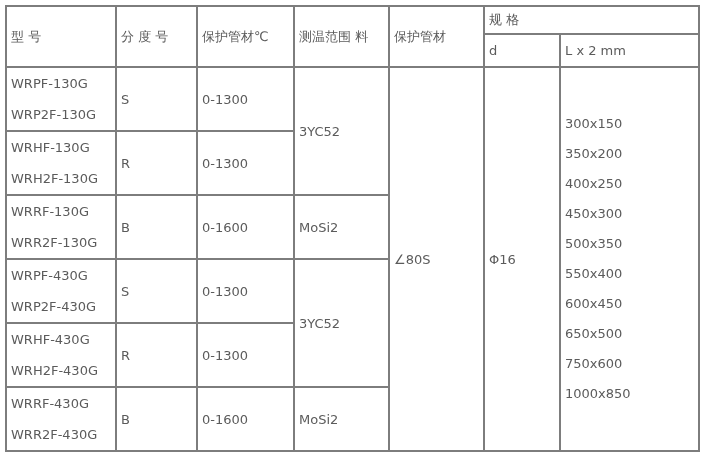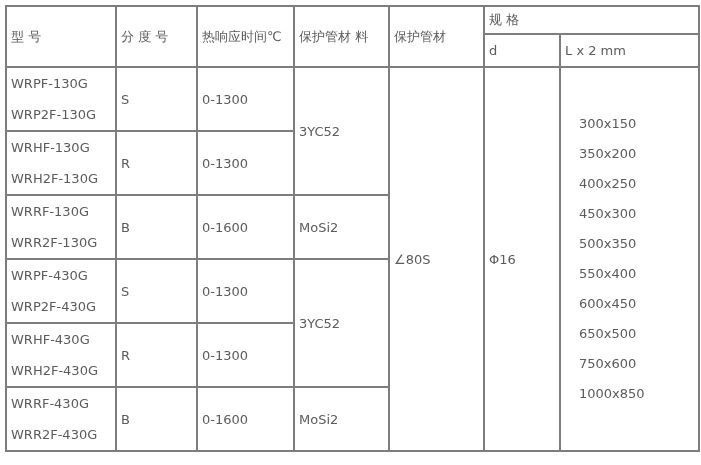--- a/index.html
+++ b/index.html
@@ -34,43 +34,43 @@
     padding: 0 4px 0 4px;
     vertical-align: middle;
     background: var(--bg-color);
     overflow: hidden;
     white-space: nowrap;
   }
   tr.hrow1 td { height: 28px; }
   tr.hrow2 td { height: 33px; }
   tr.body-row td { height: 62px; }
   .model-cell div { line-height: 31px; }
-  .l-list div { line-height: 30px; margin-left: 14px; }
+  .l-list div { line-height: 30px; }
 </style>
 </head>
 <body>
 
 <div class="page">
   <table class="spec">
     <colgroup>
       <col style="width:110px">
       <col style="width:81px">
       <col style="width:97px">
       <col style="width:95px">
       <col style="width:95px">
       <col style="width:76px">
       <col style="width:139px">
     </colgroup>
 
     <tbody>
         <tr class="hrow1">
       <td rowspan="2">型 号</td>
       <td rowspan="2">分 度 号</td>
-      <td rowspan="2">热响应时间℃</td>
-      <td rowspan="2">保护管材 料</td>
+      <td rowspan="2">保护管材℃</td>
+      <td rowspan="2">测温范围 料</td>
       <td rowspan="2">保护管材</td>
       <td colspan="2">规 格</td>
     </tr>
 
     <tr class="hrow2">
       <td>d</td>
       <td>L x 2 mm</td>
     </tr>
 
     <tr class="body-row">

